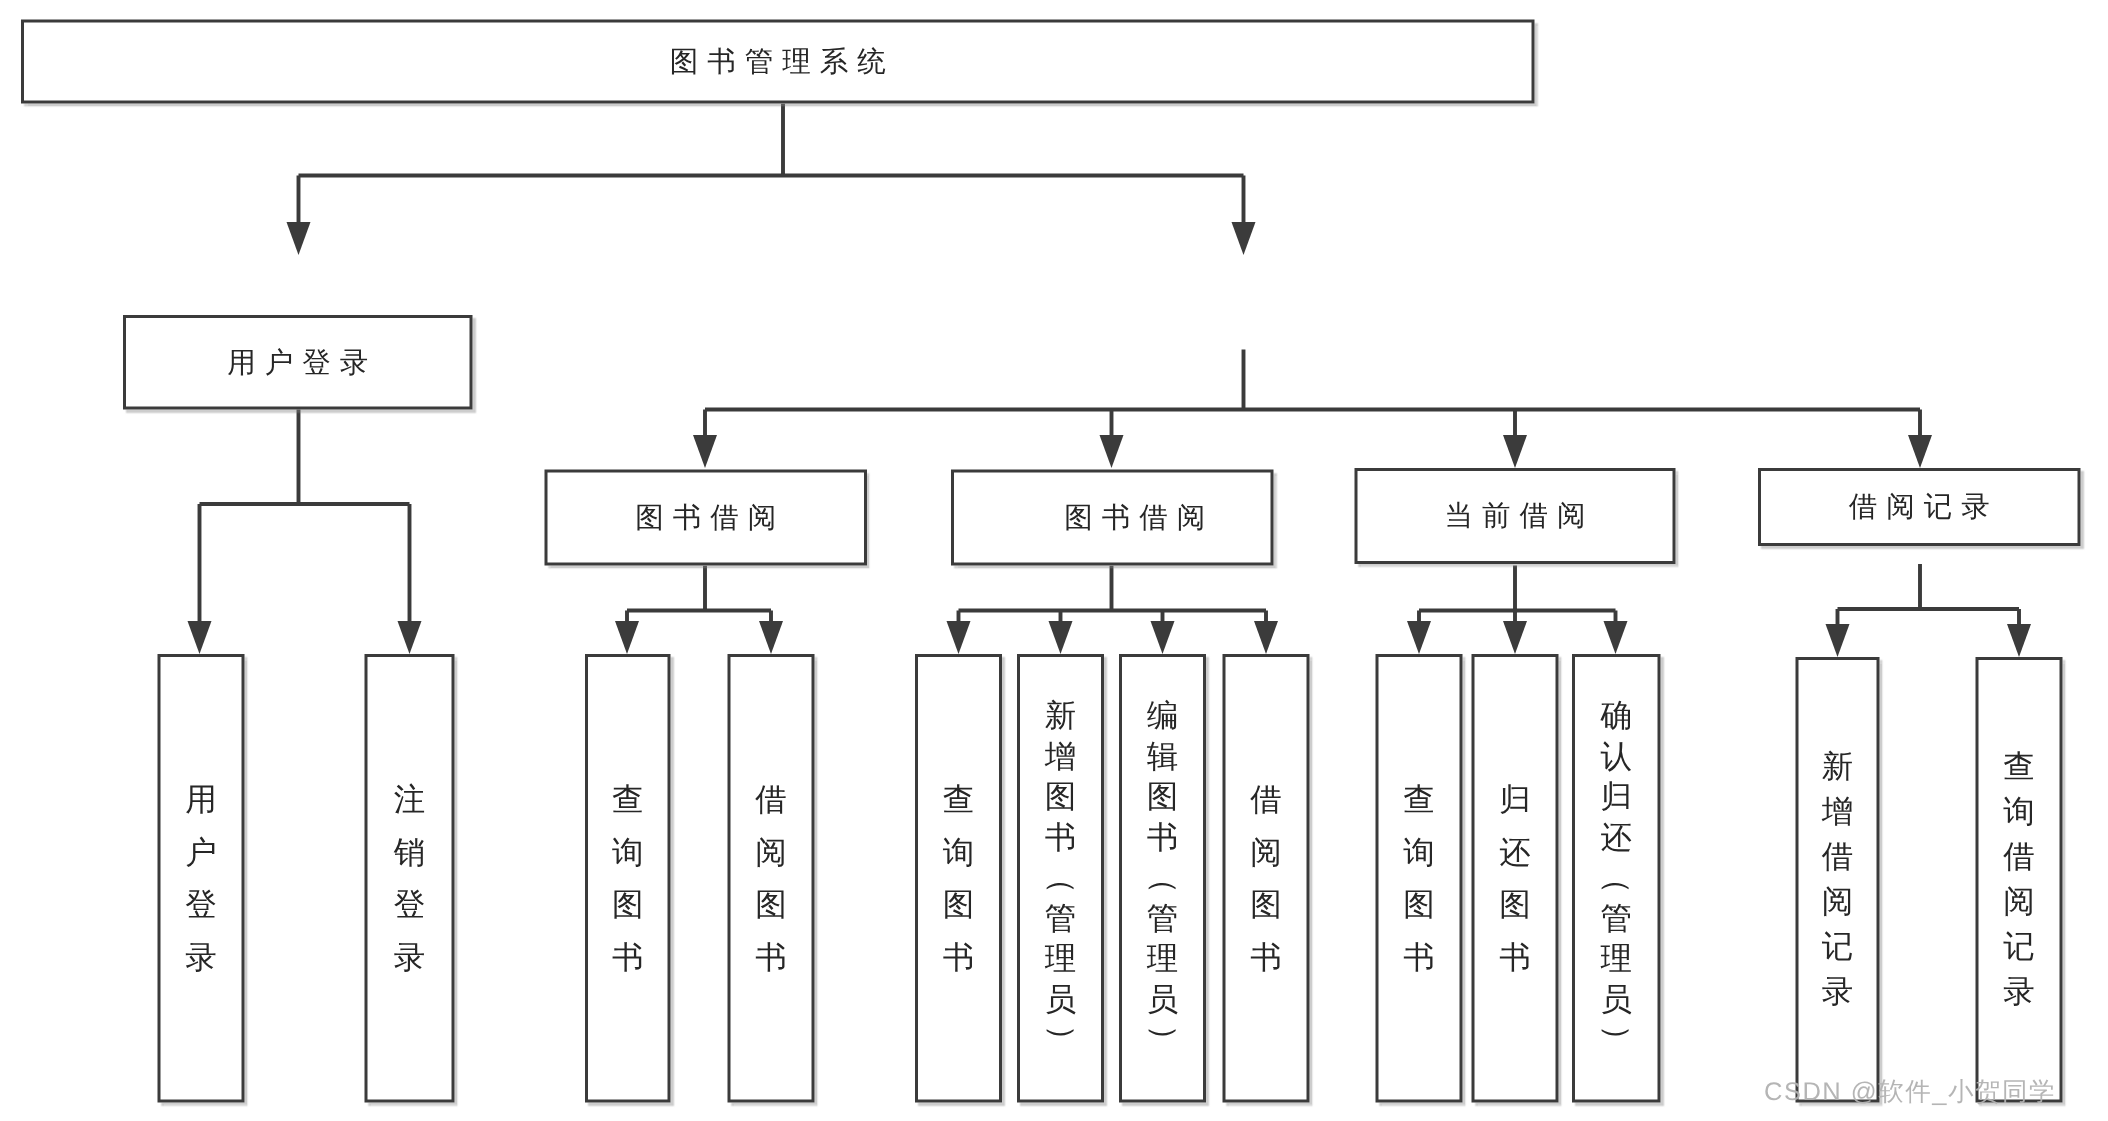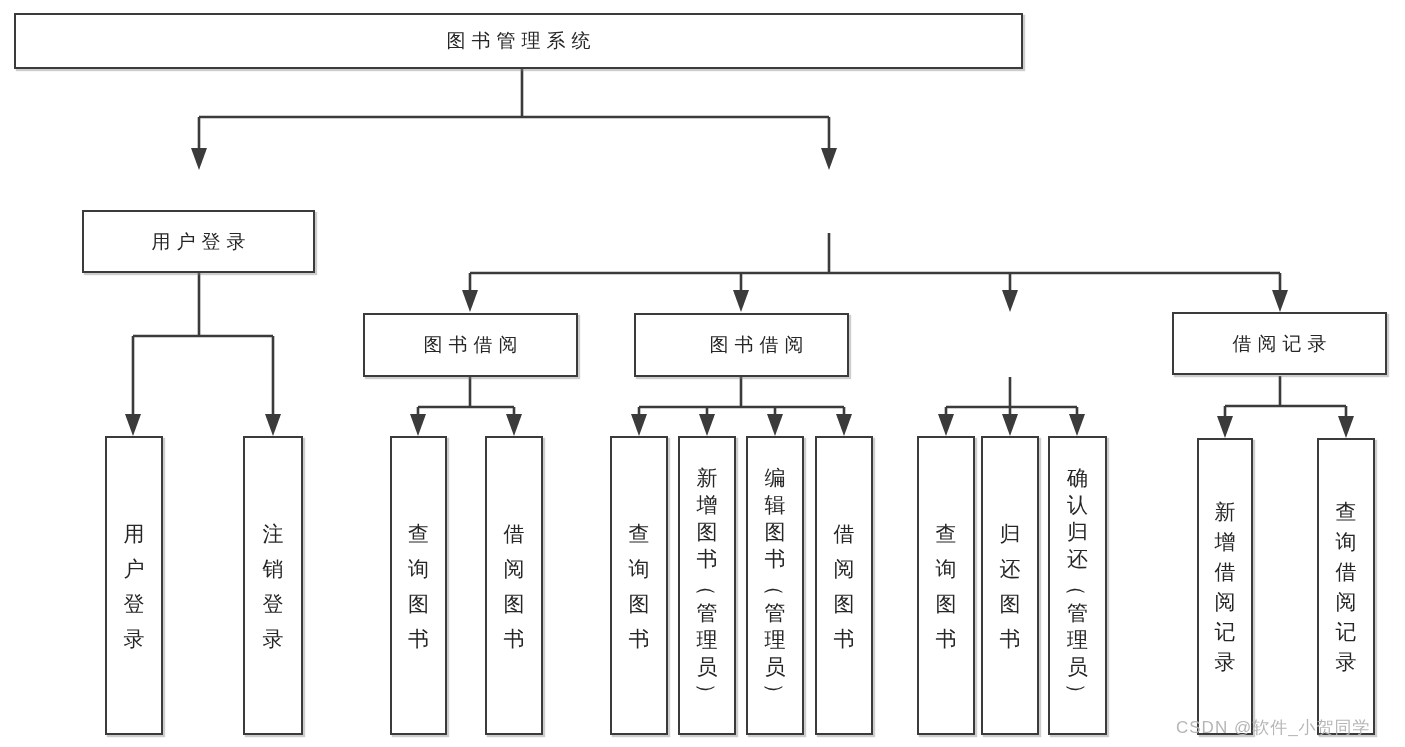--- a/index.html
+++ b/index.html
@@ -75,21 +75,24 @@
   <div class="node h-node" style="left:82px;top:170px;width:233px;height:63px;margin-top:40px;">
     <span>用户登录</span>
   </div>
 
   <div class="node h-node" style="left:363px;top:313px;width:215px;height:64px;">
     <span>图书借阅</span>
   </div>
   <div class="node h-node" style="left:634px;top:313px;width:215px;height:64px;padding-left:36px;">
     <span>图书借阅</span>
   </div>
-  <div class="node h-node" style="left:1172px;top:312px;width:215px;height:63px;">
+  <div class="node h-node" style="left:903px;top:312px;width:214px;height:64px;">
+    <span>当前借阅</span>
+  </div>
+  <div class="node h-node" style="left:1172px;top:312px;width:215px;height:52px;">
     <span>借阅记录</span>
   </div>
 
   <div class="node v-node" style="left:105px;top:436px;width:58px;height:299px;">
     <span class="vlabel" style="gap: 14px;">
         <span class="vchar">用</span>
         <span class="vchar">户</span>
         <span class="vchar">登</span>
         <span class="vchar">录</span>
       </span>

